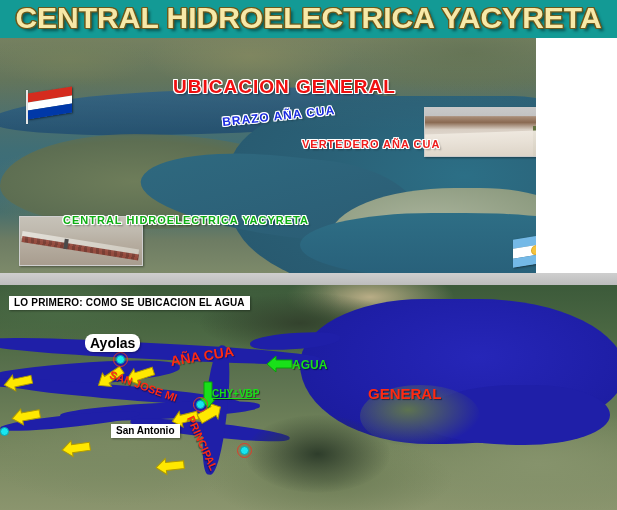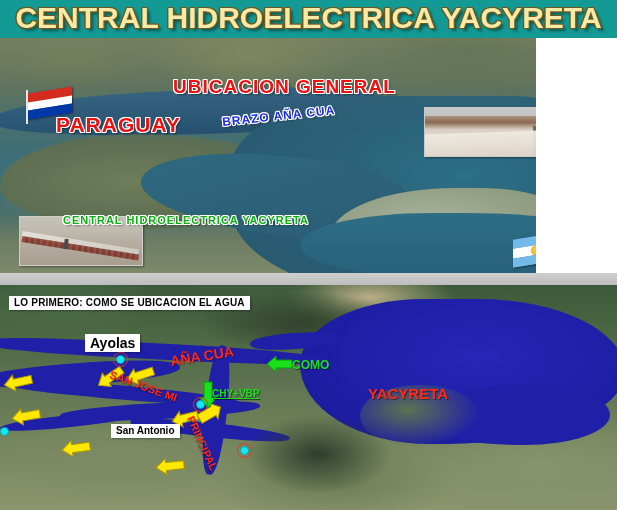--- a/index.html
+++ b/index.html
@@ -256,21 +256,21 @@
     background:#ffffff;
     color:#000000;
     font-family:"Liberation Sans",sans-serif;
     font-weight:bold;
     white-space:nowrap;
     padding:1px 5px;
     box-shadow:1px 1px 2px rgba(0,0,0,.35);
     line-height:1.15;
   }
   #lbl-loprimero{ left:9px;   top:296px; font-size:10px; letter-spacing:.2px; }
-  #lbl-ayolas   { left:85px;  top:334px; font-size:14px; }
+  #lbl-ayolas   { left:85px;  top:334px; font-size:14px;border-radius:8px; }
   #lbl-sanantonio{left:111px;  top:424px; font-size:10px; }
   #lbl-ituzaingo{ left:222px; top:461px; font-size:14px; }
 
   
   #lbl-anacua   { position:absolute;left:170px;top:348px;font-size:14px;font-weight:bold;color:#ff2a12;
                   transform:rotate(-9deg);
                   text-shadow:1px 1px 1px rgba(0,0,0,.35); white-space:nowrap;}
   #lbl-vbac     { position:absolute;left:292px;top:358px;font-size:12px;font-weight:bold;color:#19e019;
                   text-shadow:1px 1px 1px rgba(0,0,0,.5); white-space:nowrap;}
   #lbl-chyvbp   { position:absolute;left:212px;top:388px;font-size:10px;font-weight:bold;color:#19e019;
@@ -338,22 +338,22 @@
       <div class="foam"></div>
     </div>
 
     <div id="inset-powerhouse">
       <div class="deck"></div>
       <div class="deck2"></div>
       <div class="tower"></div>
     </div>
 
     <div class="map-label ol-white" id="lbl-ubicacion">UBICACION GENERAL</div>
-    <div class="map-label ol-white" id="lbl-paraguay">PARAGUAY</div>
     <div class="map-label ol-white" id="lbl-brazo">BRAZO AÑA CUA</div>
+    <div class="map-label ol-white" id="lbl-vertedero">VERTEDERO AÑA CUA</div>
     <div class="map-label ol-white" id="lbl-central-top">CENTRAL HIDROELECTRICA YACYRETA</div>
 
   </div>
 
   <div id="divider"></div>
 
   <div id="bottom-panel">
     <div class="sat-land-bot"></div>
     <div class="dark-forest2"></div>
     <div class="embalse"></div>
@@ -430,17 +430,17 @@
   <div class="dot" style="left:240px;top:446px;"></div>
   <div class="dot" style="left:0px;top:427px;"></div>
 
   <div class="box-label" id="lbl-loprimero">LO PRIMERO: COMO SE UBICACION EL AGUA</div>
   <div class="box-label" id="lbl-ayolas">Ayolas</div>
   <div class="box-label" id="lbl-sanantonio">San Antonio</div>
 
   <div id="lbl-anacua">AÑA CUA</div>
   <div id="lbl-sanjose">SAN JOSE MI</div>
   <div id="lbl-principal">PRINCIPAL</div>
-  <div id="lbl-embalse">YACYRETA</div>
-  <div id="lbl-vbac">COMO</div>
+  <div id="lbl-embalse">GENERAL</div>
+  <div id="lbl-vbac">AGUA</div>
   <div id="lbl-chyvbp">CHY+VBP</div>
 
 </div>
 
 </body></html>

